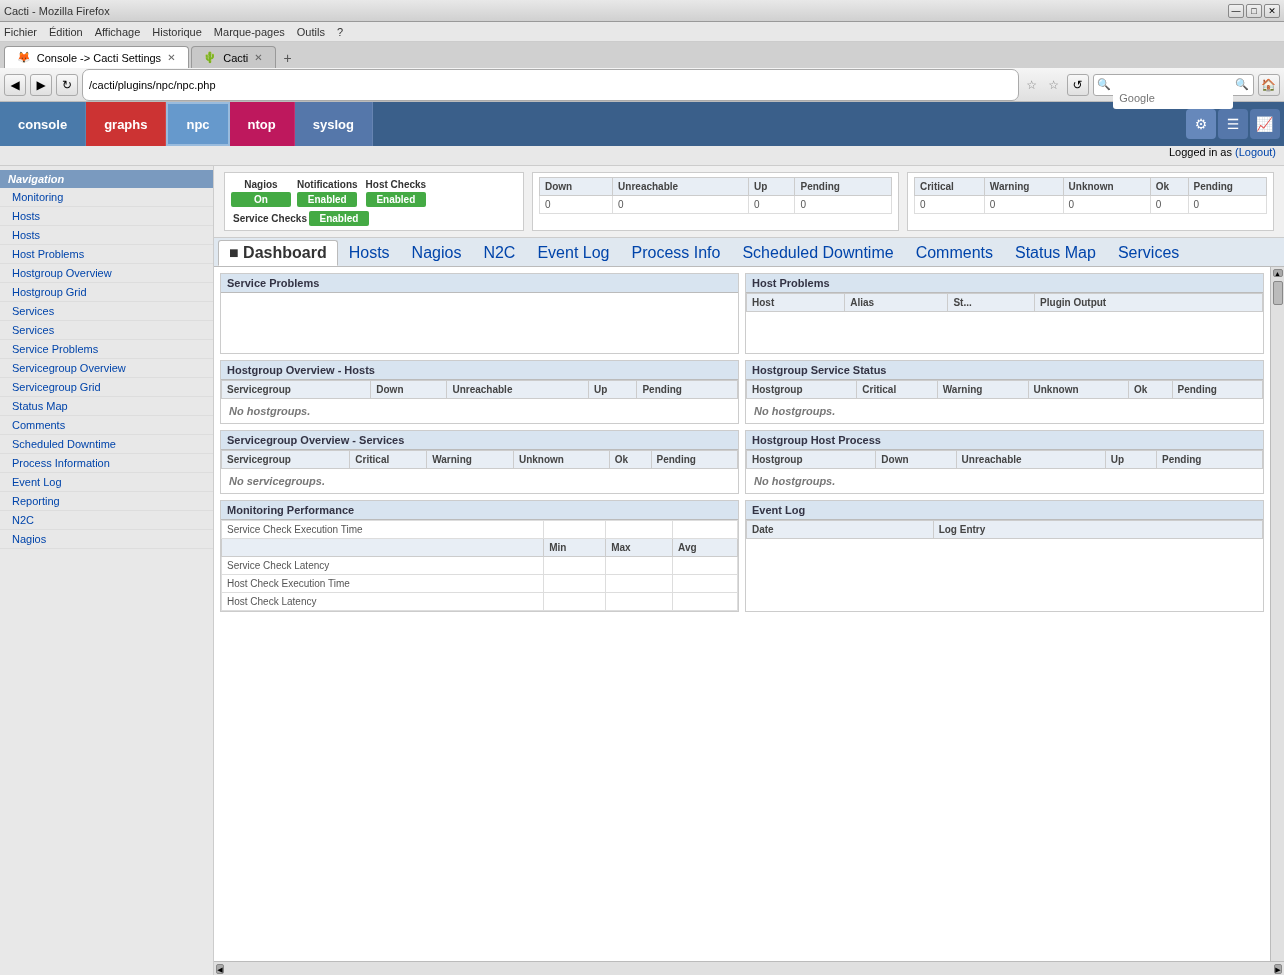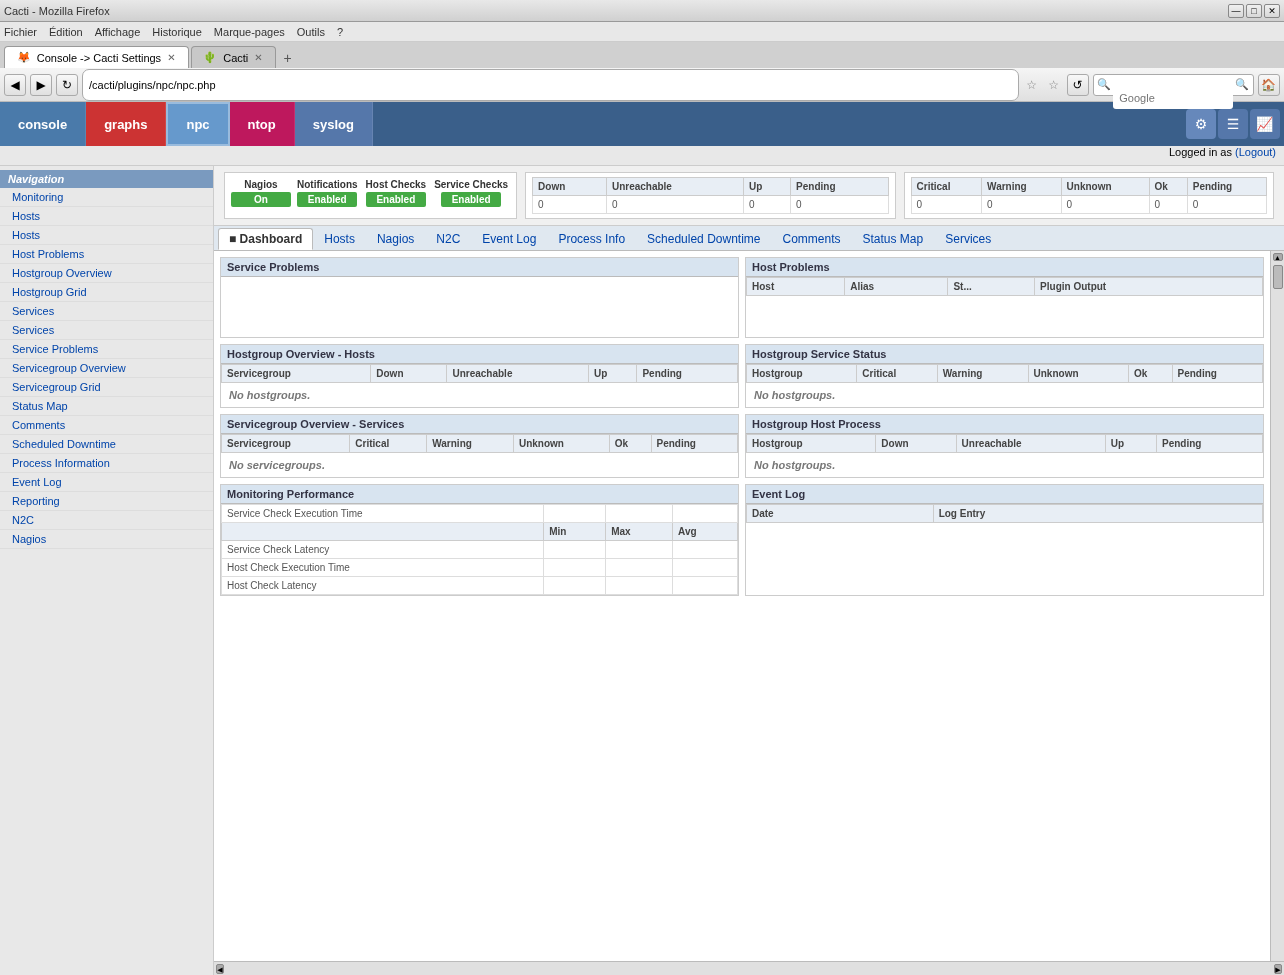--- a/index.html
+++ b/index.html
@@ -169,21 +169,21 @@
     
     .content-tabs {
       display: flex;
       align-items: center;
       background: #e0e8f0;
       border-bottom: 1px solid #bbb;
       padding: 2px 4px 0;
     }
     .content-tab {
       padding: 3px 10px;
-      font-size: 12px;
+      font-size: 16px;
       cursor: pointer;
       border: 1px solid transparent;
       border-radius: 3px 3px 0 0;
       color: #0044aa;
     }
     .content-tab.active {
       background: white;
       border-color: #bbb;
       border-bottom-color: white;
       font-weight: bold;
@@ -340,21 +340,21 @@
                 <div class="status-badge badge-green">On</div>
               </div>
               <div style="display:flex;flex-direction:column;align-items:center;">
                 <div class="status-label">Notifications</div>
                 <div class="status-badge badge-green">Enabled</div>
               </div>
               <div style="display:flex;flex-direction:column;align-items:center;">
                 <div class="status-label">Host Checks</div>
                 <div class="status-badge badge-green">Enabled</div>
               </div>
-              <div style="display:flex;flex-direction:column;align-items:center;">
+              <div style="display:flex;flex-direction:row;align-items:flex-end;">
                 <div class="status-label">Service Checks</div>
                 <div class="status-badge badge-green">Enabled</div>
               </div>
             </div>
           </div>
         </div>
 
         <div class="panel" style="flex:1;">
           <div class="status-box-inner">
             <table class="panel-table">

